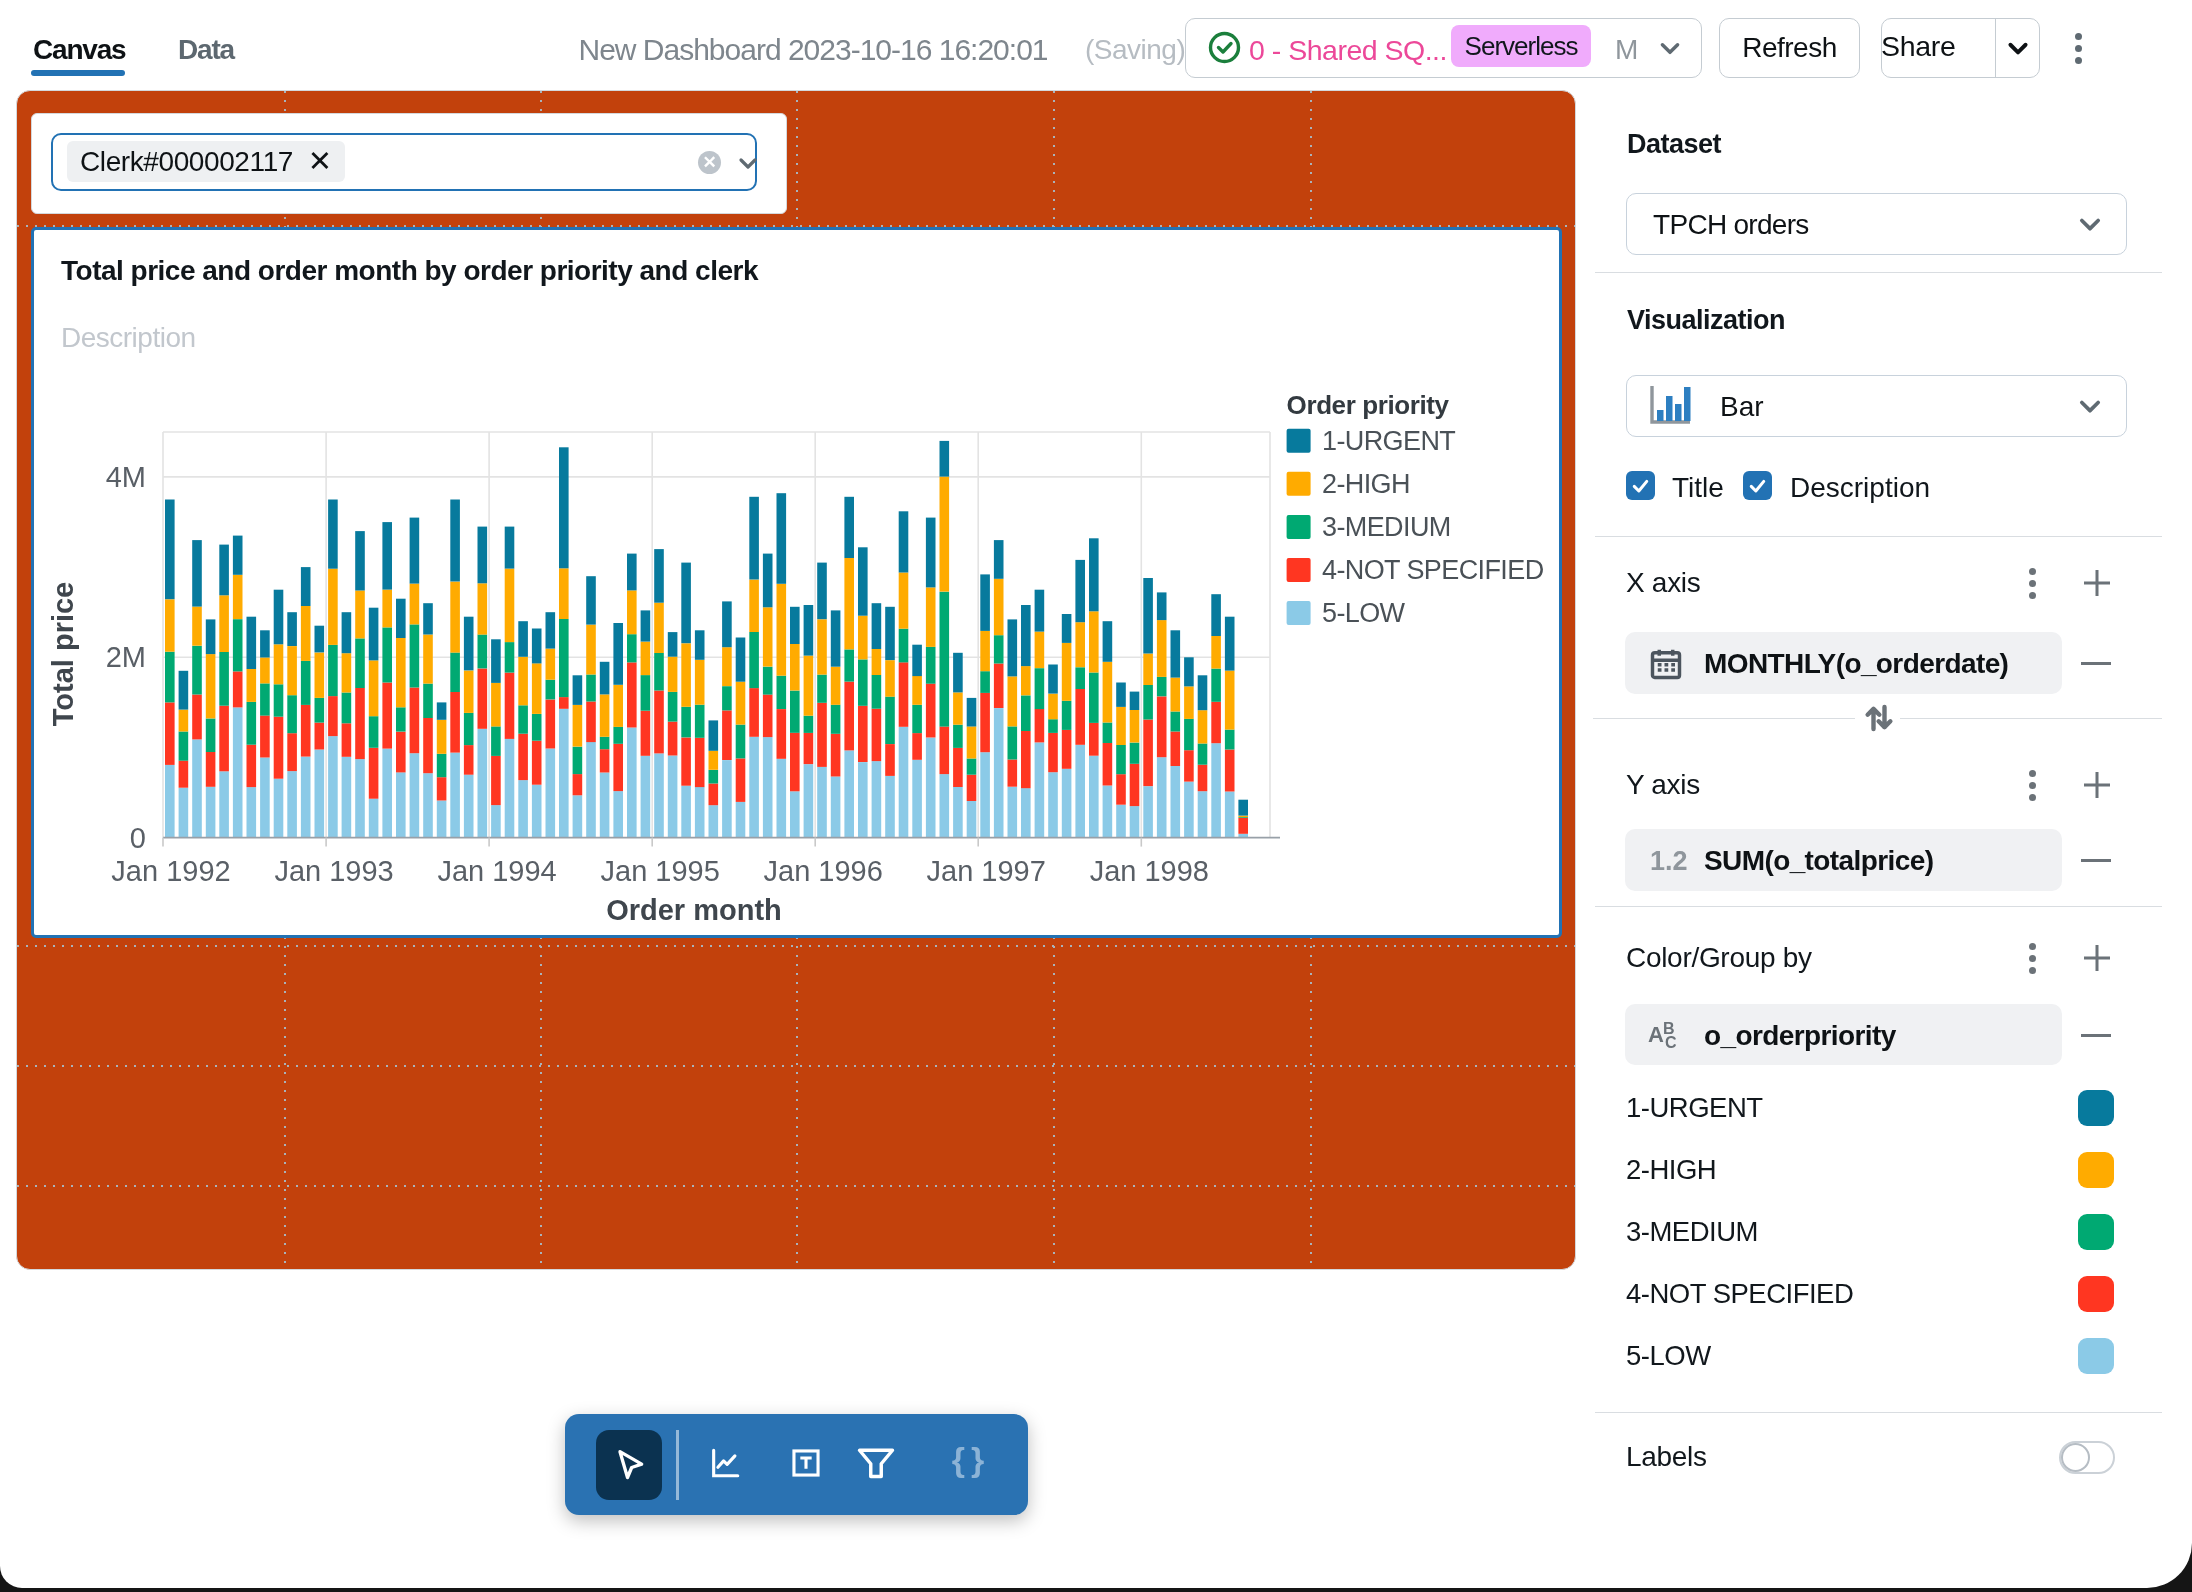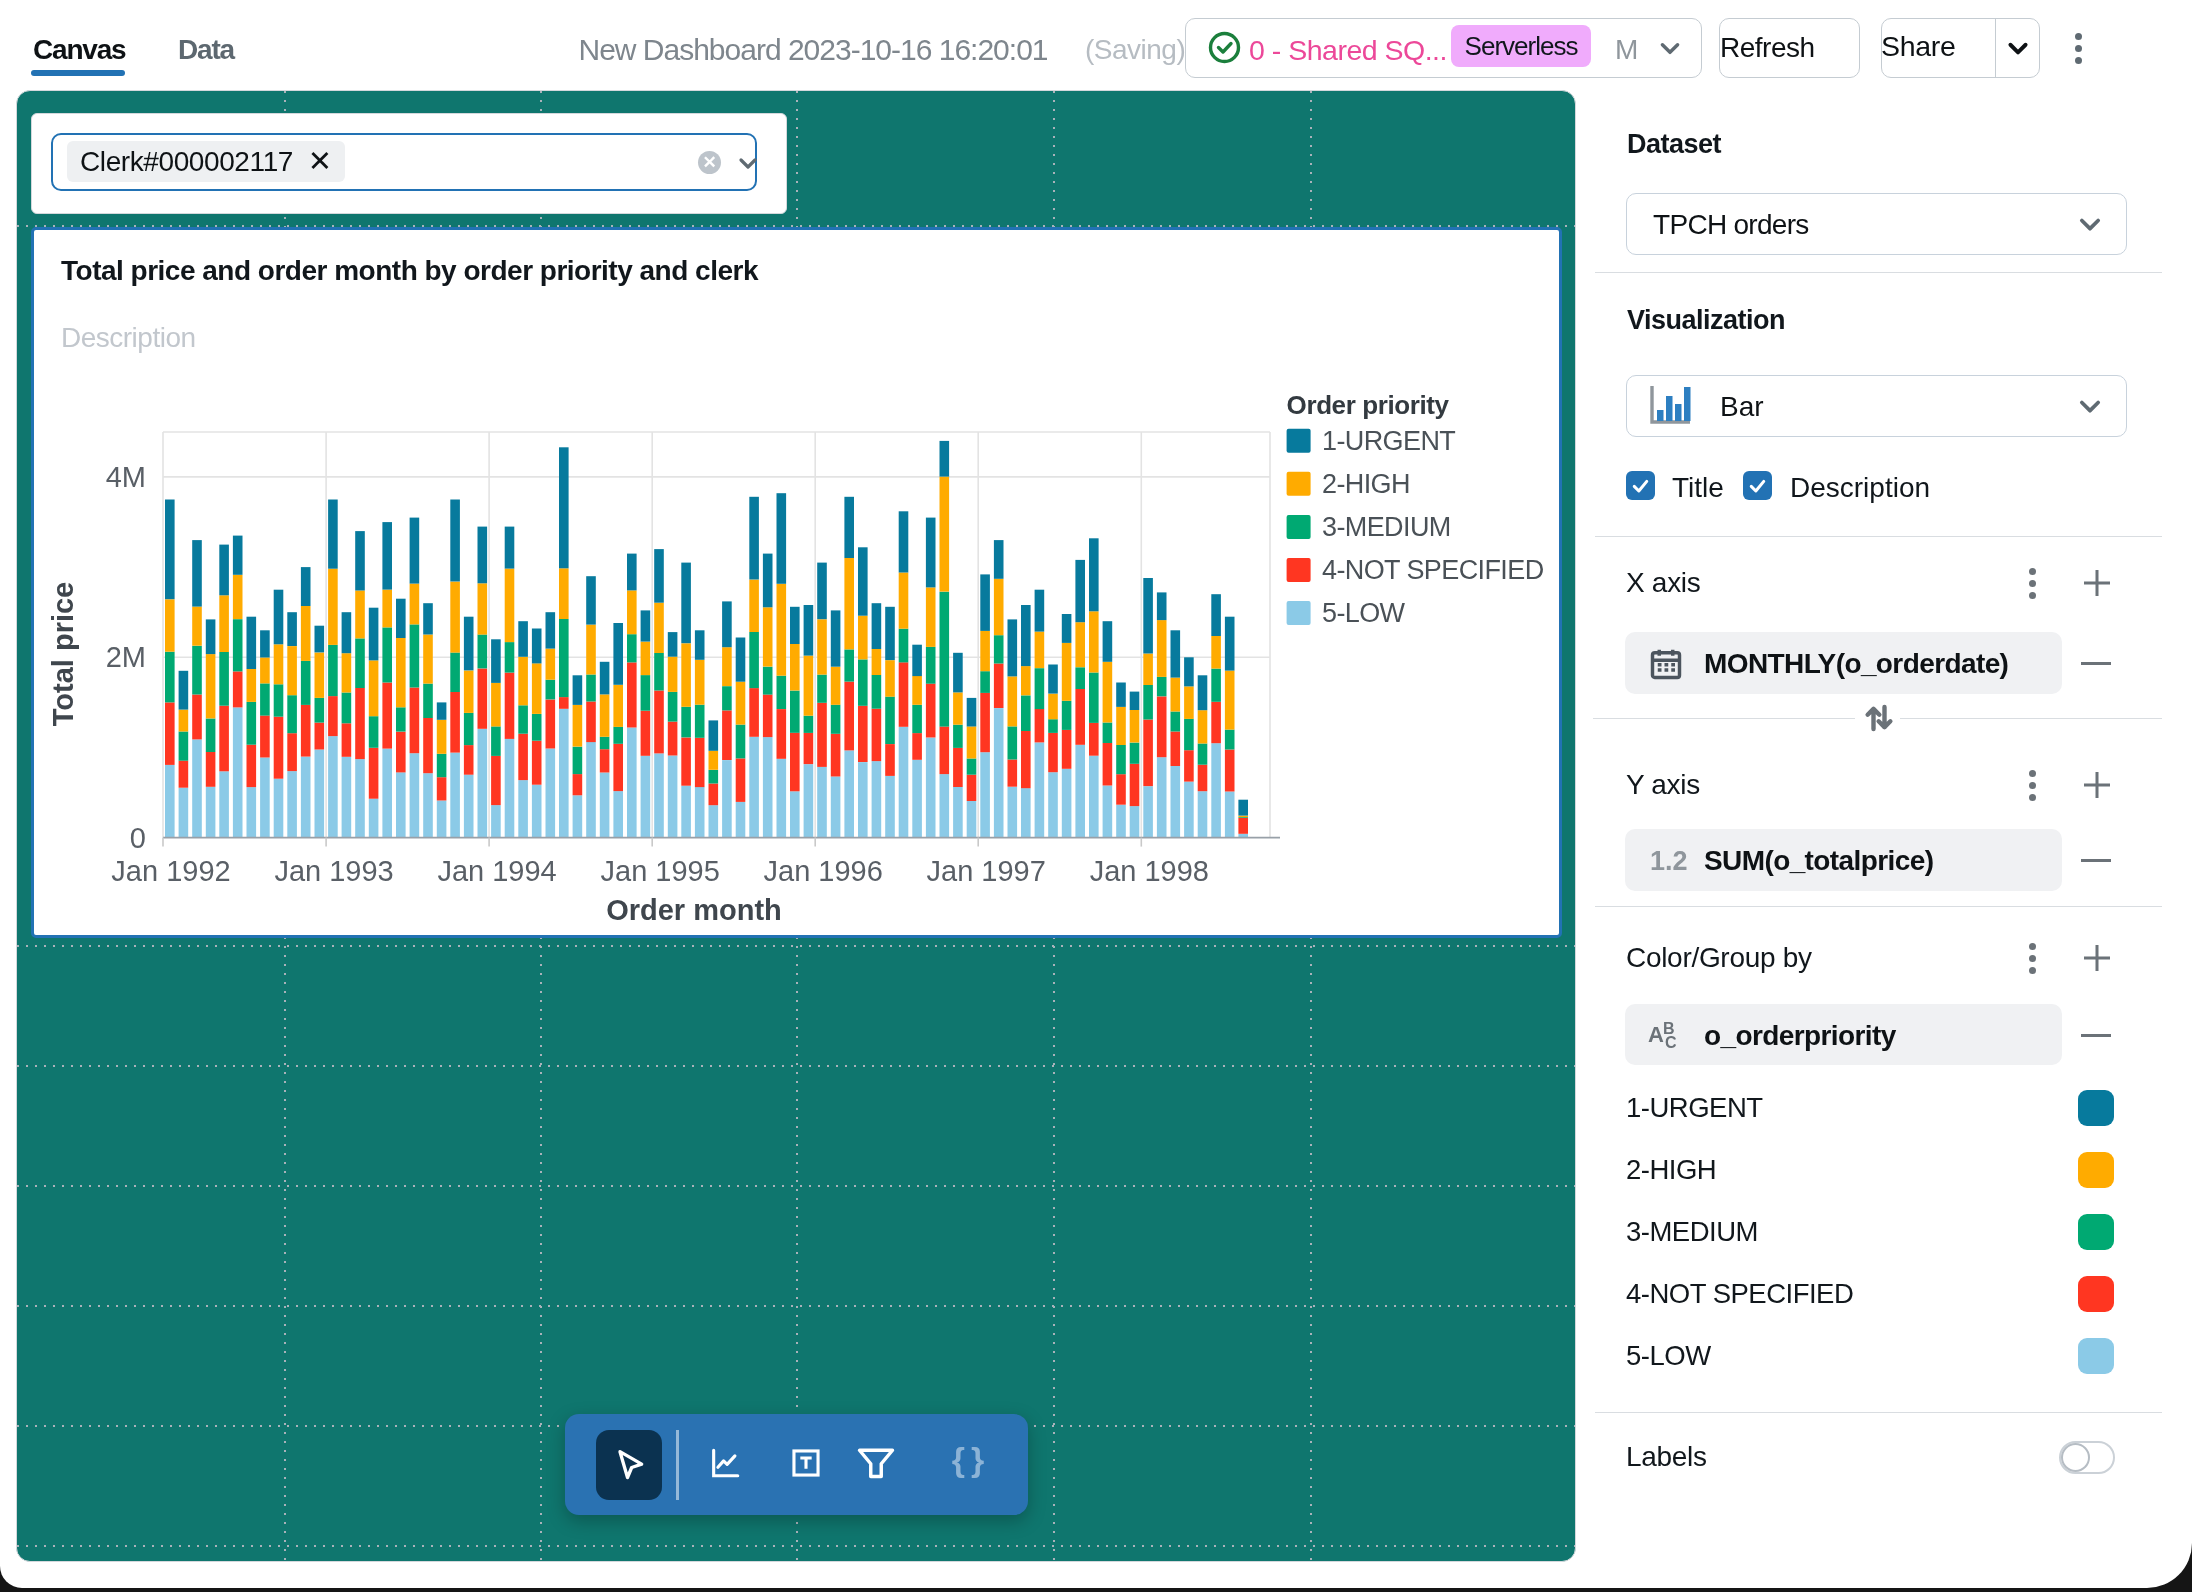--- a/index.html
+++ b/index.html
@@ -1,17 +1,17 @@
 <!DOCTYPE html>
 <html><head><meta charset="utf-8"><style>
 * { margin:0; padding:0; box-sizing:border-box; }
 html,body { width:2192px; height:1592px; background:#151515; font-family:"Liberation Sans", sans-serif; overflow:hidden; }
 .abs { position:absolute; }
 #app { position:absolute; left:0; top:0; width:2192px; height:1588px; background:#fff; border-radius:0 0 45px 22px; overflow:hidden; }
-#canvas { position:absolute; left:16px; top:90px; width:1560px; height:1472px; background:#0f766e; border:1px solid #d4d8dc; border-radius:14px; overflow:hidden; }
+#canvas { position:absolute; left:16px; top:90px; width:1560px; height:1180px; background:#c2410c; border:1px solid #d4d8dc; border-radius:14px; overflow:hidden; }
 .hdot { position:absolute; left:0; width:1560px; height:2px;
   background-image:linear-gradient(90deg,#a9b2ba 0 2.5px,transparent 2.5px 9px); background-size:9px 2px; }
 .vdot { position:absolute; top:0; width:2px; height:1484px;
   background-image:linear-gradient(180deg,#a9b2ba 0 2.5px,transparent 2.5px 9px); background-size:2px 9px; }
 .pill { position:absolute; left:1625px; width:437px; height:62px; background:#f0f1f3; border-radius:10px; }
 .pilltext { position:absolute; left:79px; top:16px; font-size:28px; font-weight:bold; letter-spacing:-0.6px; color:#0e1215; }
 .sect { position:absolute; left:1627px; font-size:27px; font-weight:bold; letter-spacing:-0.5px; color:#11171c; }
 .lbl { position:absolute; left:1626px; font-size:28px; letter-spacing:-0.3px; color:#11171c; }
 .divider { position:absolute; left:1595px; width:567px; height:1px; background:#d9dde1; }
 .selbox { position:absolute; left:1626px; width:501px; height:62px; border:1.5px solid #c8d2dc; border-radius:10px; background:#fff; }
@@ -26,21 +26,21 @@
 <svg class="abs" style="left:1208px;top:31px" width="33" height="33" viewBox="0 0 33 33">
 <circle cx="16.5" cy="16.5" r="14" fill="none" stroke="#1b7f3c" stroke-width="3.4"></circle>
 <path d="M10.5 16.5 L15 21 L23 12.5" fill="none" stroke="#1b7f3c" stroke-width="3.4" stroke-linecap="round" stroke-linejoin="round"></path>
     </svg>
 <div class="abs" style="left:1249px;top:34px;font-size:28.5px;letter-spacing:-0.5px;color:#ec4899">0 - Shared SQ...</div>
 <div class="abs" style="left:1451px;top:25px;width:140px;height:42px;background:#f0abfc;border-radius:8px;text-align:center;line-height:42px;font-size:26px;letter-spacing:-1px;color:#11171c">Serverless</div>
 <div class="abs" style="left:1615px;top:34px;font-size:28px;color:#8f969c">M</div>
 <svg style="position:absolute;left:1657.0px;top:35.0px" width="26" height="26" viewBox="0 0 24 24">
       <path d="M5 9 L12 16 L19 9" fill="none" stroke="#5f6a72" stroke-width="3.2" stroke-linecap="round" stroke-linejoin="round"></path>
     </svg>
-<div class="abs" style="left:1719px;top:18px;width:141px;height:60px;border:1.5px solid #c5ccd2;border-radius:10px;background:#fff;line-height:57px;font-size:28px;letter-spacing:-0.5px;color:#0e1215">Refresh</div>
+<div class="abs" style="left:1719px;top:18px;width:141px;height:60px;border:1.5px solid #c5ccd2;border-radius:10px;background:#fff;text-align:center;line-height:57px;font-size:28px;letter-spacing:-0.5px;color:#0e1215">Refresh</div>
 <div class="abs" style="left:1881px;top:18px;width:159px;height:60px;border:1.5px solid #c5ccd2;border-radius:10px;background:#fff"></div>
 <div class="abs" style="left:1881px;top:18px;width:115px;height:60px;border-right:1.5px solid #c5ccd2;text-align:left;line-height:57px;font-size:28.5px;letter-spacing:-0.3px;color:#0e1215">Share</div>
 <svg style="position:absolute;left:2005.0px;top:35.0px" width="26" height="26" viewBox="0 0 24 24">
       <path d="M5 9 L12 16 L19 9" fill="none" stroke="#0e1215" stroke-width="3.6" stroke-linecap="round" stroke-linejoin="round"></path>
     </svg>
 <div style="position:absolute;left:2074.5px;top:32.5px;width:7px;height:7px;border-radius:50%;background:#5f6a72"></div>
     <div style="position:absolute;left:2074.5px;top:44.5px;width:7px;height:7px;border-radius:50%;background:#5f6a72"></div>
     <div style="position:absolute;left:2074.5px;top:56.5px;width:7px;height:7px;border-radius:50%;background:#5f6a72"></div>
 <div id="canvas">
 <div class="hdot" style="top:134px"></div>

